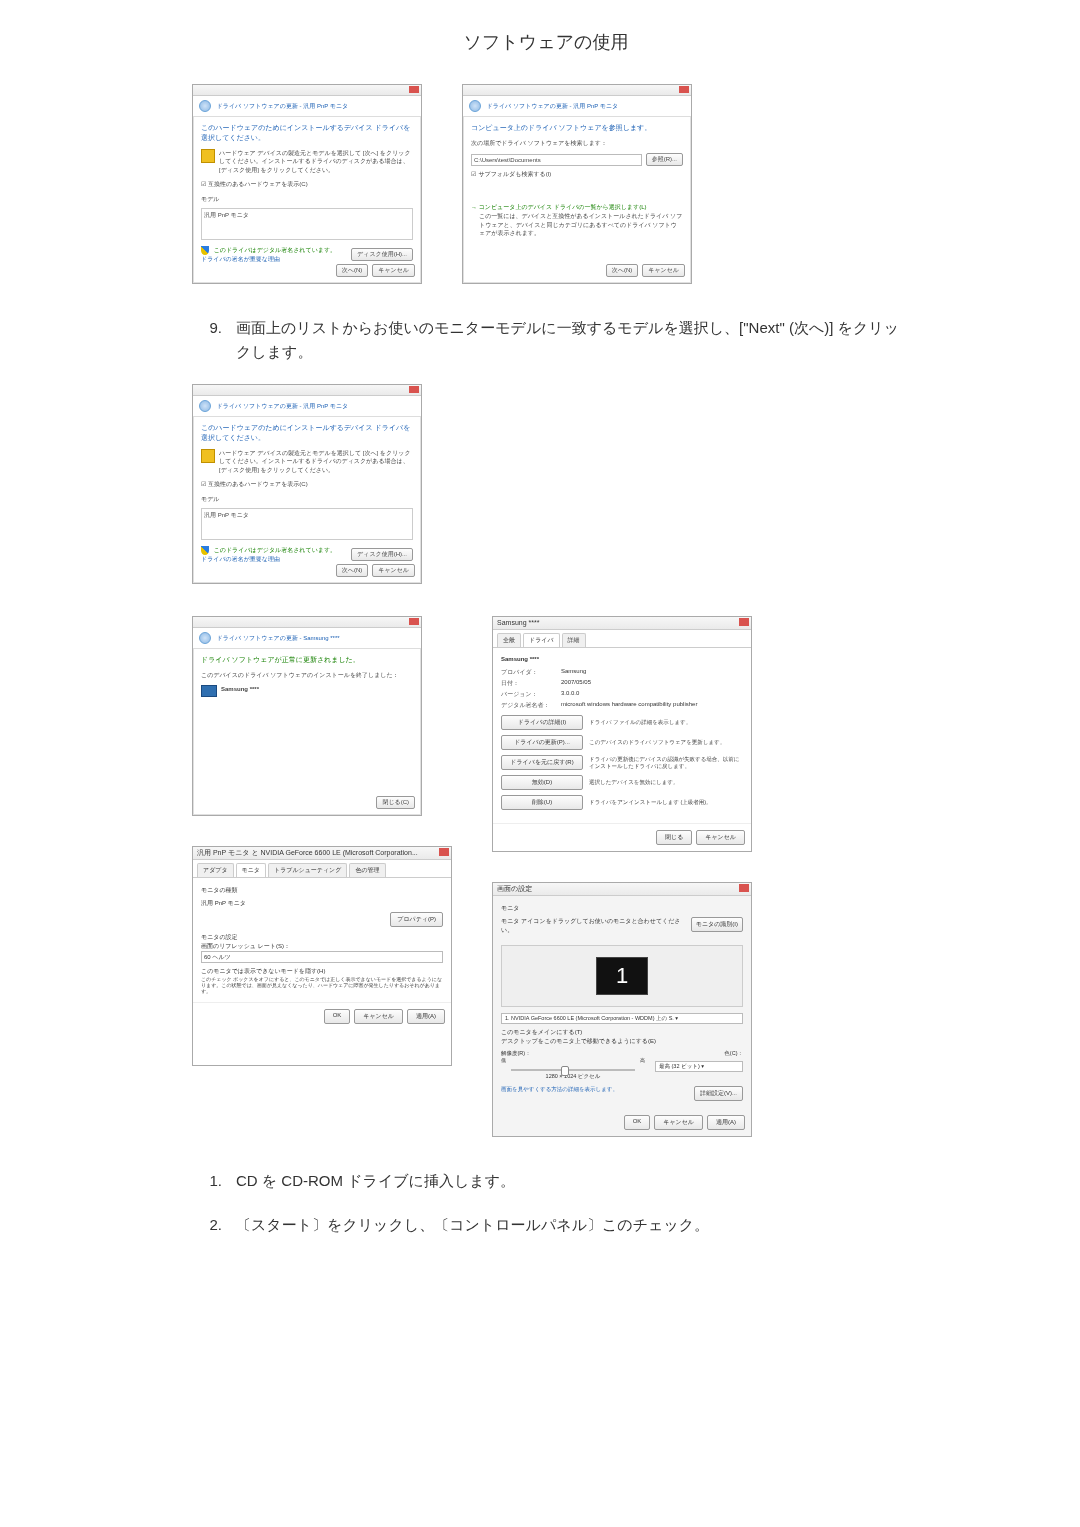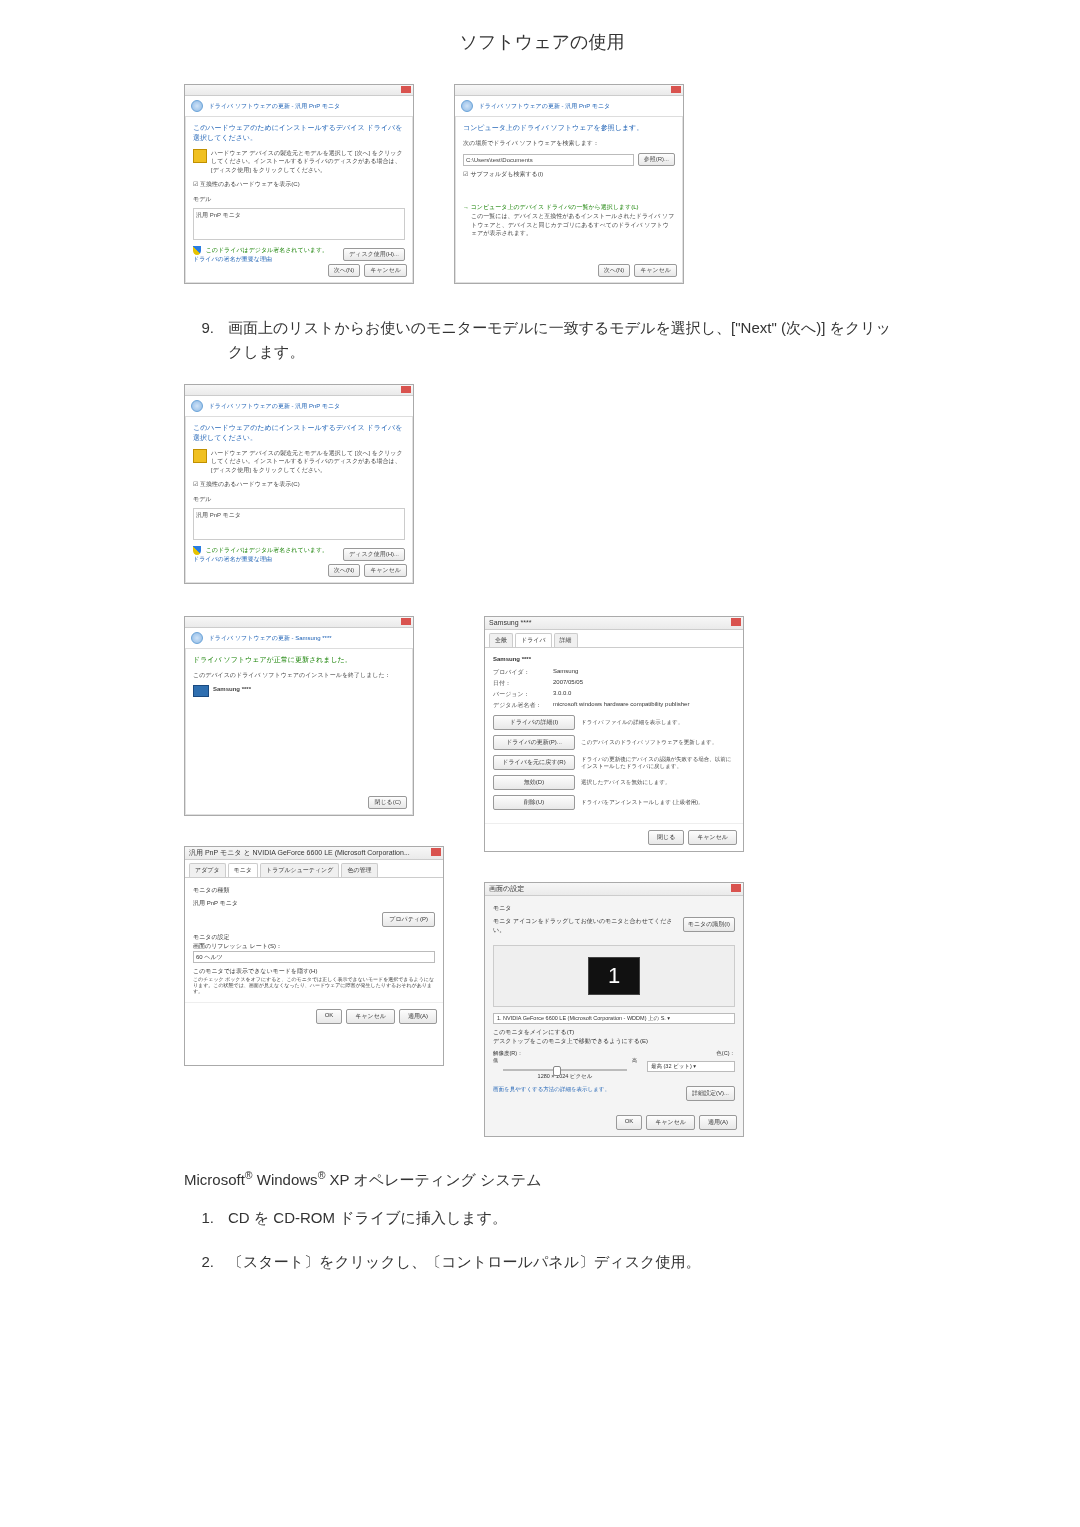--- a/index.html
+++ b/index.html
@@ -5,21 +5,21 @@
   body {
     margin: 0;
     padding: 0;
     background: #fff;
     font-family: "MS PGothic", "Hiragino Kaku Gothic Pro", Meiryo, sans-serif;
     color: #333;
     width: 1080px;
   }
   .page {
     width: 1080px;
-    padding: 30px 0 80px 4px;
+    padding: 30px 0 80px 12px;
     box-sizing: border-box;
   }
   .pagetitle {
     text-align: center;
     font-size: 18px;
     margin-bottom: 30px;
     color: #333;
   }
   .content {
     padding: 0 180px;
@@ -666,27 +666,24 @@
           </div>
           <div class="btnbar">
             <div class="btn">OK</div>
             <div class="btn">キャンセル</div>
             <div class="btn">適用(A)</div>
           </div>
         </div>
       </div>
     </div>
 
-    <div class="section-header">
-      <span>Microsoft</span><sup>®</sup><span> Windows</span><sup>®</sup><span> XP オペレーティング システム</span>
-    </div>
 
     <div class="step">
       <div class="num">1.</div>
       <div>CD を CD-ROM ドライブに挿入します。</div>
     </div>
     <div class="step">
       <div class="num">2.</div>
-      <div>〔スタート〕をクリックし、〔コントロールパネル〕ディスク使用。</div>
+      <div>〔スタート〕をクリックし、〔コントロールパネル〕このチェック。</div>
     </div>
 
   </div>
 </div>
 
 </body></html>

